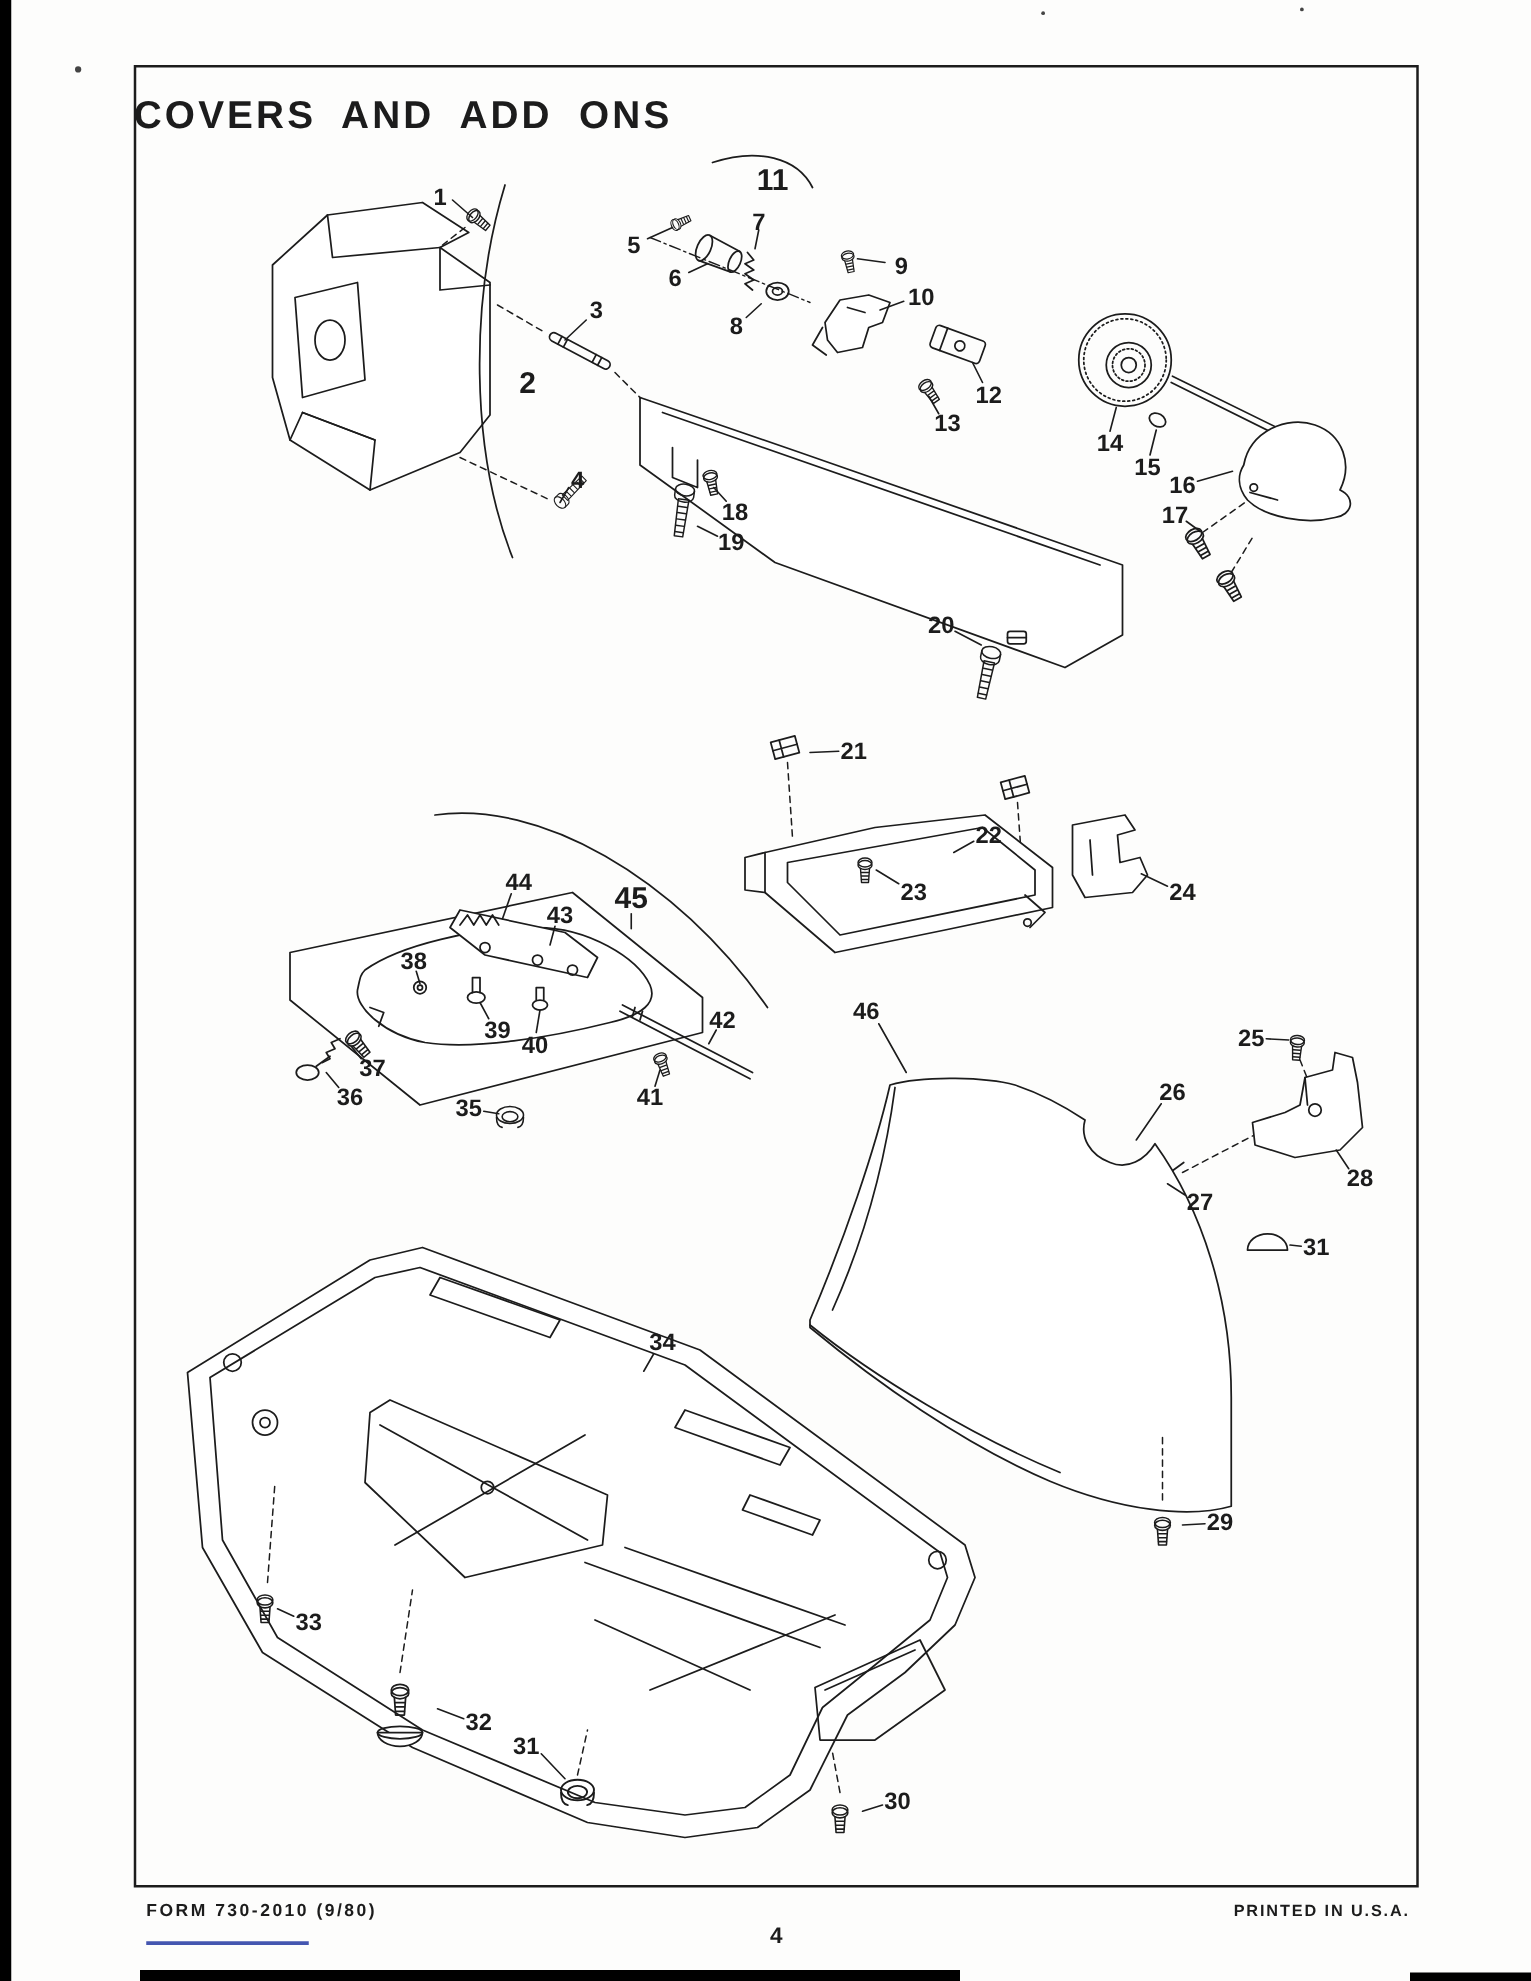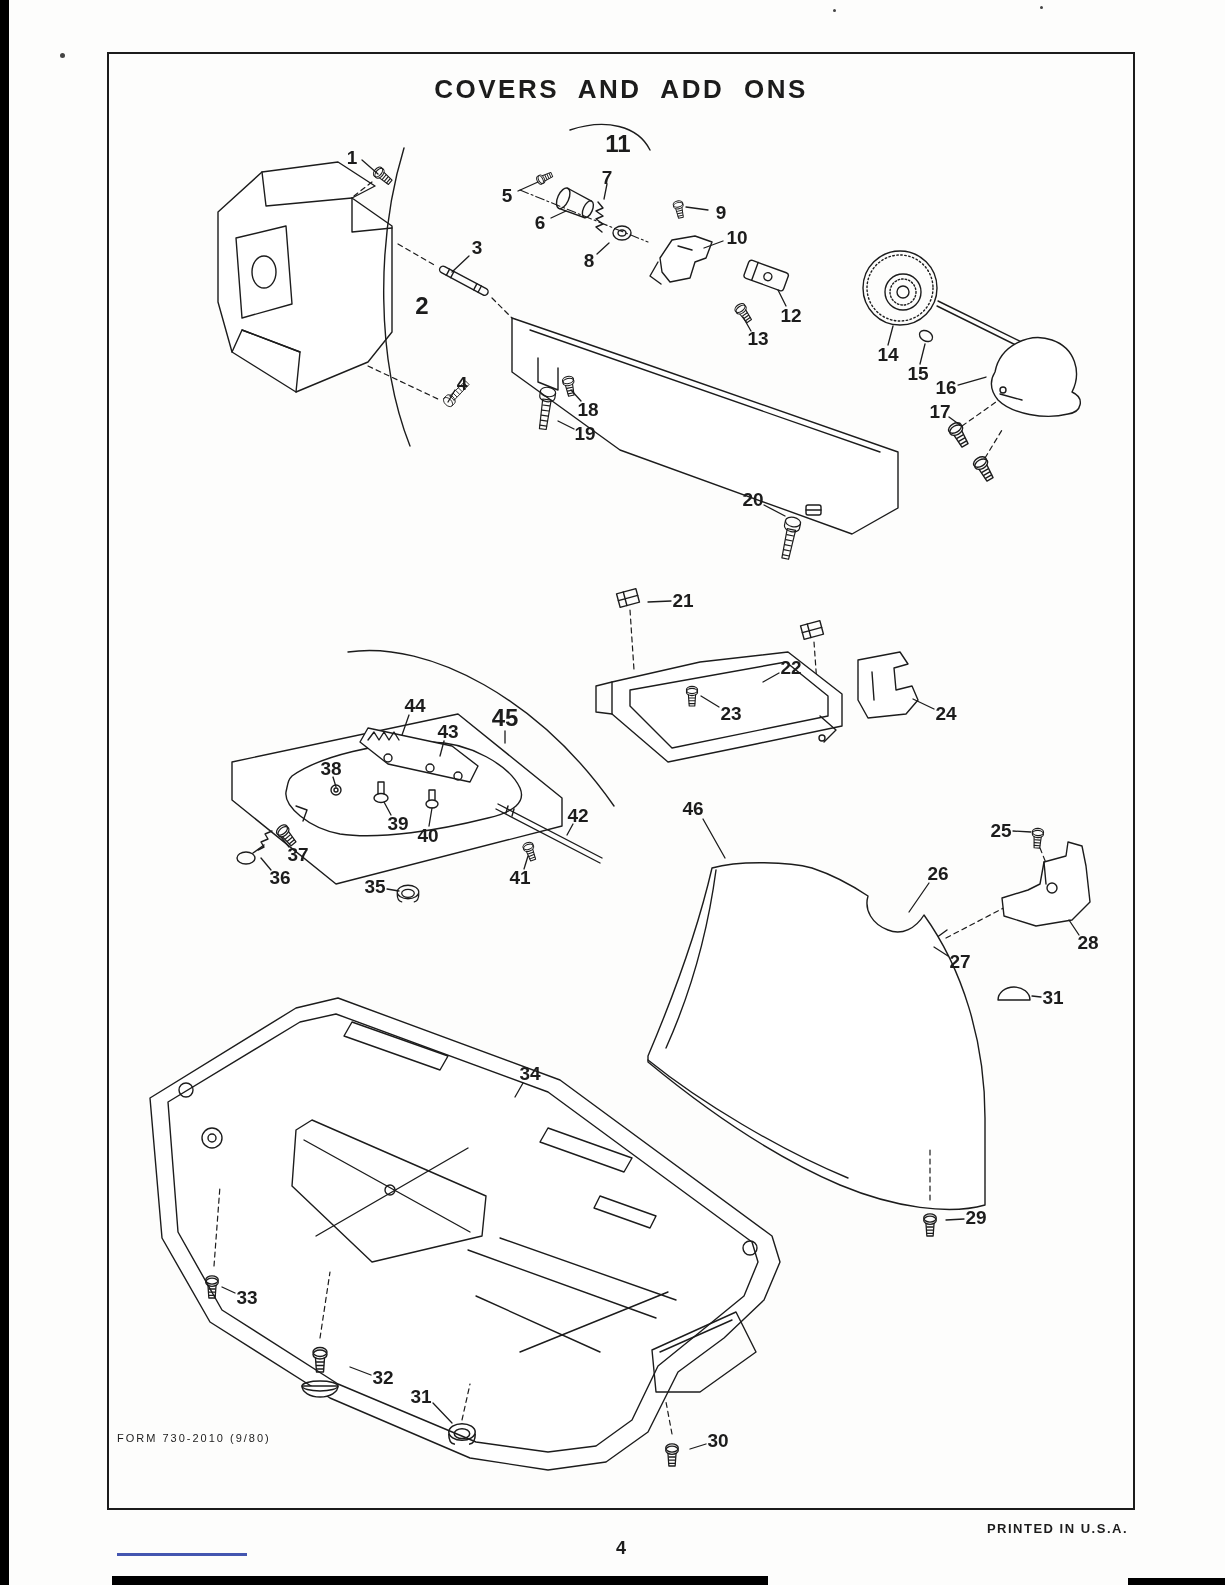--- a/index.html
+++ b/index.html
@@ -9,26 +9,26 @@
     background:var(--paper);
     font-family:"Liberation Sans", sans-serif;
     color:var(--ink);
   }
   .frame {
     position:absolute; left:107px; top:52px; width:1028px; height:1458px;
     border:2.5px solid var(--ink); box-sizing:border-box;
   }
   .page-title {
     position:absolute; left:107px; top:74px; width:1028px;
-    text-align:center; font-size:26px; font-weight:bold;
+    text-align:left; font-size:31px; font-weight:bold;
     letter-spacing:2.5px; word-spacing:10px; color:var(--ink);
   }
   .footer-left {
-    position:absolute; left:117px; top:1432px; font-size:11px;
-    font-weight:normal; letter-spacing:2px;
+    position:absolute; left:117px; top:1520px; font-size:14px;
+    font-weight:bold; letter-spacing:2px;
   }
   .footer-right {
     position:absolute; right:97px; top:1521px; font-size:13px;
     font-weight:bold; letter-spacing:1.5px;text-align:center;
   }
   .page-number {
     position:absolute; left:107px; top:1538px; width:1028px;
     text-align:center; font-size:18px; font-weight:bold;
   }
   .blue-rule {

